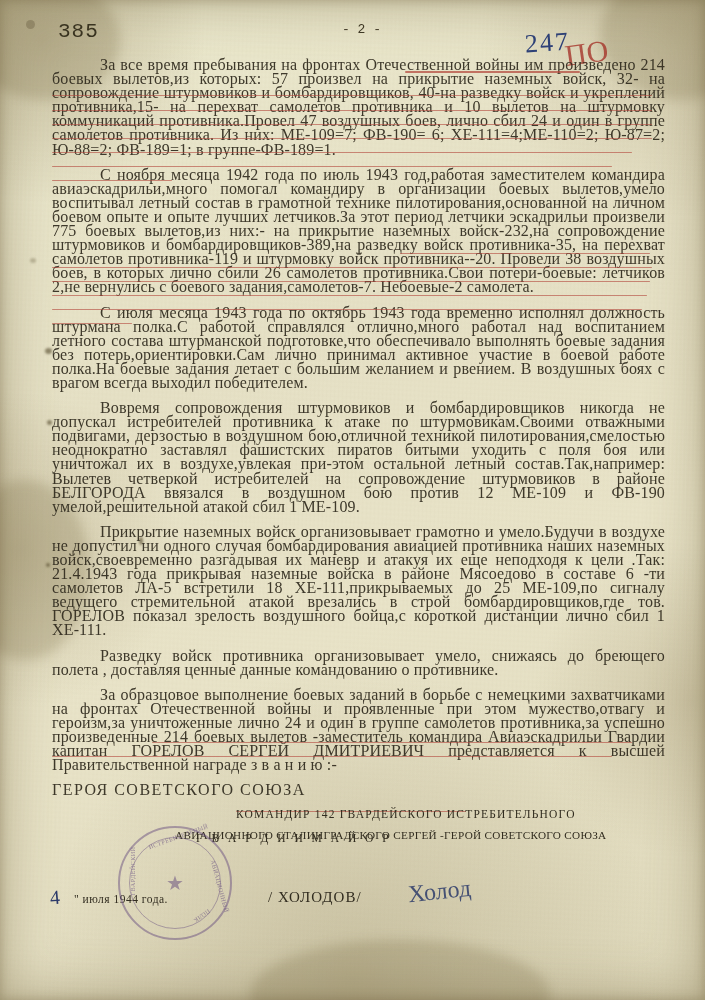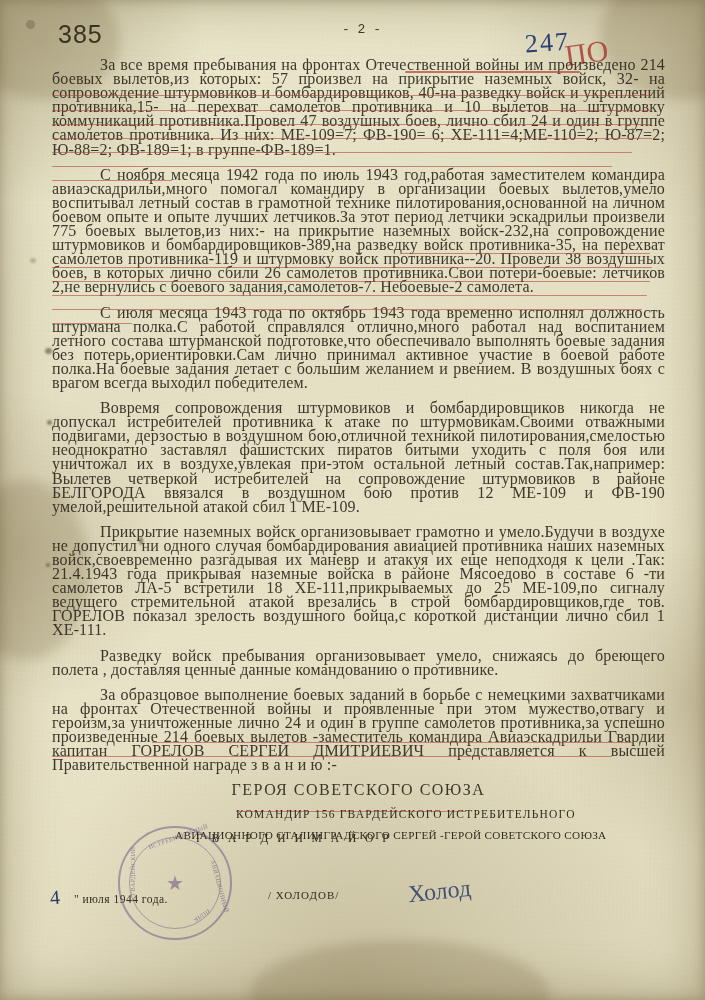--- a/index.html
+++ b/index.html
@@ -74,24 +74,24 @@
   .typed p {
     margin: 0 0 11px 0;
     text-indent: 0;
   }
   .typed p .ind { display: inline-block; width: 48px; }
 
   .hdr-num {
     position: absolute;
     left: 58px;
     top: 20px;
-    font-size: 25px;
+    font-size: 21px;
     letter-spacing: 1px;
     color: #35301f;
-    font-family: Liberation Sans, sans-serif;
+    font-family: Liberation Mono, monospace;
   }
   .hdr-page {
     position: absolute;
     left: 342px;
     top: 22px;
     font-size: 13px;
     color: #3a3423;
     font-family: "Liberation Mono", monospace;
   }
   .hdr-hand {
@@ -119,21 +119,21 @@
   .red-line {
     position: absolute;
     height: 2px;
     background: #b4453a;
     opacity: 0.72;
     border-radius: 2px;
     pointer-events: none;
   }
   .red-line.thin { height: 1.4px; opacity: 0.6; }
 
-  .center { text-align: center; }
+  .center { }
   .signature-block {
     position: absolute;
     left: 175px;
     top: 828px;
     font-size: 11.2px;
     line-height: 14.5px;
     color: #2f2a1e;
     letter-spacing: 0.3px;
   }
   .sig-title {
@@ -149,21 +149,21 @@
     left: 196px;
     top: 832px;
     font-size: 11.5px;
     letter-spacing: 3px;
     color: #2f2a1e;
   }
   .sig-name {
     position: absolute;
     left: 268px;
     top: 889px;
-    font-size: 11px;
+    font-size: 15px;
     letter-spacing: 1px;
     color: #2f2a1e;
   }
   .sig-hand {
     position: absolute;
     left: 408px;
     top: 878px;
     font-size: 24px;
     color: #2b3a6b;
     font-family: "Liberation Serif", serif;
@@ -258,21 +258,21 @@
   <div class="hdr-page">- 2 -</div>
   <div class="hdr-hand">247</div>
   <div class="hdr-hand-red">ПО</div>
 
   <div class="typed">
     <p><span class="ind"></span><span>За все время пребывания на фронтах Отечественной войны им произведено 214 боевых вылетов,из которых: 57 произвел на прикрытие наземных войск, 32- на сопровождение штурмовиков и бомбардировщиков, 40-на разведку войск и укреплений противника,15- на перехват самолетов противника и 10 вылетов на штурмовку коммуникаций противника.Провел 47 воздушных боев, лично сбил 24 и один в группе самолетов противника. Из них: МЕ-109=7; ФВ-190= 6; ХЕ-111=4;МЕ-110=2; Ю-87=2; Ю-88=2; ФВ-189=1; в группе-ФВ-189=1.</span></p>
     <p><span class="ind"></span><span>С ноября месяца 1942 года по июль 1943 год,работая заместителем командира авиаэскадрильи,много помогал командиру в организации боевых вылетов,умело воспитывал летный состав в грамотной технике пилотирования,основанной на личном боевом опыте и опыте лучших летчиков.За этот период летчики эскадрильи произвели 775 боевых вылетов,из них:- на прикрытие наземных войск-232,на сопровождение штурмовиков и бомбардировщиков-389,на разведку войск противника-35, на перехват самолетов противника-119 и штурмовку войск противника--20. Провели 38 воздушных боев, в которых лично сбили 26 самолетов противника.Свои потери-боевые: летчиков 2,не вернулись с боевого задания,самолетов-7. Небоевые-2 самолета.</span></p>
     <p><span class="ind"></span><span>С июля месяца 1943 года по октябрь 1943 года временно исполнял должность штурмана полка.С работой справлялся отлично,много работал над воспитанием летного состава штурманской подготовке,что обеспечивало выполнять боевые задания без потерь,ориентировки.Сам лично принимал активное участие в боевой работе полка.На боевые задания летает с большим желанием и рвением. В воздушных боях с врагом всегда выходил победителем.</span></p>
     <p><span class="ind"></span><span>Вовремя сопровождения штурмовиков и бомбардировщиков никогда не допускал истребителей противника к атаке по штурмовикам.Своими отважными подвигами, дерзостью в воздушном бою,отличной техникой пилотирования,смелостью неоднократно заставлял фашистских пиратов битыми уходить с поля боя или уничтожал их в воздухе,увлекая при-этом остальной летный состав.Так,например: Вылетев четверкой истребителей на сопровождение штурмовиков в районе БЕЛГОРОДА ввязался в воздушном бою против 12 МЕ-109 и ФВ-190 умелой,решительной атакой сбил 1 МЕ-109.</span></p>
     <p><span class="ind"></span><span>Прикрытие наземных войск организовывает грамотно и умело.Будучи в воздухе не допустил ни одного случая бомбардирования авиацией противника наших наземных войск,своевременно разгадывая их маневр и атакуя их еще неподходя к цели .Так: 21.4.1943 года прикрывая наземные войска в районе Мясоедово в составе 6 -ти самолетов ЛА-5 встретили 18 ХЕ-111,прикрываемых до 25 МЕ-109,по сигналу ведущего стремительной атакой врезались в строй бомбардировщиков,где тов. ГОРЕЛОВ показал зрелость воздушного бойца,с короткой дистанции лично сбил 1 ХЕ-111.</span></p>
-    <p><span class="ind"></span><span>Разведку войск пребывания организовывает умело, снижаясь до бреющего полета , доставляя ценные данные командованию о противнике.</span></p>
+    <p><span class="ind"></span><span>Разведку войск противника организовывает умело, снижаясь до бреющего полета , доставляя ценные данные командованию о противнике.</span></p>
     <p><span class="ind"></span><span>За образцовое выполнение боевых заданий в борьбе с немецкими захватчиками на фронтах Отечественной войны и проявленные при этом мужество,отвагу и героизм,за уничтоженные лично 24 и один в группе самолетов противника,за успешно произведенные 214 боевых вылетов -заместитель командира Авиаэскадрильи Гвардии капитан ГОРЕЛОВ СЕРГЕЙ ДМИТРИЕВИЧ представляется к высшей Правительственной награде   з в а н и ю :-</span></p>
     <p class="center" style="letter-spacing:1.5px;margin-top:4px;">ГЕРОЯ СОВЕТСКОГО СОЮЗА</p>
   </div>
 
   <div class="red-line" style="left:405px;top:71px;width:175px;"></div>
   <div class="red-line thin" style="left:52px;top:95px;width:600px;"></div>
   <div class="red-line thin" style="left:52px;top:110px;width:600px;"></div>
   <div class="red-line thin" style="left:52px;top:124px;width:600px;"></div>
   <div class="red-line thin" style="left:52px;top:138px;width:600px;"></div>
   <div class="red-line thin" style="left:52px;top:152px;width:580px;"></div>
@@ -283,21 +283,21 @@
   <div class="red-line thin" style="left:52px;top:267px;width:600px;"></div>
   <div class="red-line thin" style="left:52px;top:281px;width:598px;"></div>
   <div class="red-line thin" style="left:52px;top:295px;width:595px;"></div>
   <div class="red-line thin" style="left:52px;top:309px;width:590px;"></div>
   <div class="red-line thin" style="left:52px;top:323px;width:80px;"></div>
 
   <div class="red-line thin" style="left:152px;top:742px;width:480px;"></div>
   <div class="red-line thin" style="left:52px;top:756px;width:560px;"></div>
   <div class="red-line thin" style="left:236px;top:811px;width:230px;"></div>
 
-  <div class="sig-title">КОМАНДИР 156 ГВАРДЕЙСКОГО ИСТРЕБИТЕЛЬНОГО</div>
+  <div class="sig-title">КОМАНДИР 142 ГВАРДЕЙСКОГО ИСТРЕБИТЕЛЬНОГО</div>
   <div class="signature-block">АВИАЦИОННОГО СТАЛИНГРАДСКОГО СЕРГЕЙ -ГЕРОЙ СОВЕТСКОГО СОЮЗА</div>
   <div class="sig-rank">Г В А Р Д И И   М А Й О Р</div>
   <div class="sig-name">/ ХОЛОДОВ/</div>
   <div class="sig-hand">Холод</div>
   <div class="date-line">" июля 1944 года.</div>
   <div class="date-hand">4</div>
 
   <div class="stamp">
     <div class="star">★</div>
     <div class="stamp-text">

